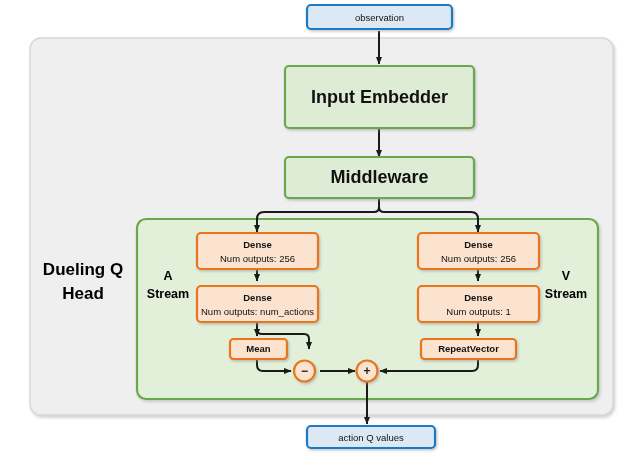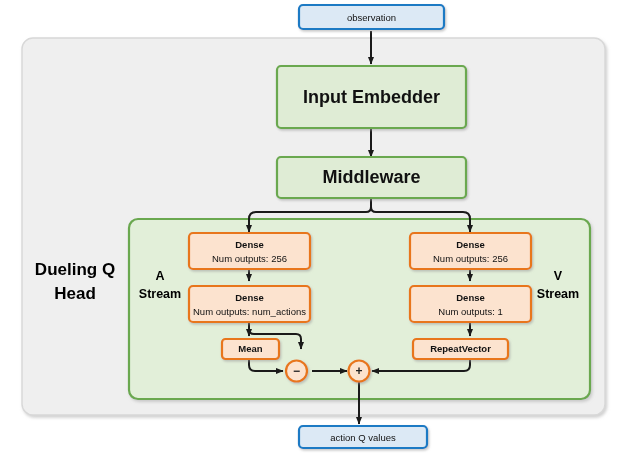--- a/index.html
+++ b/index.html
@@ -9,21 +9,21 @@
   }
   body {
     width: 627px;
     height: 460px;
     font-family: "Liberation Sans", sans-serif;
     overflow: hidden;
     position: relative;
   }
   #diagram-root {
     position: absolute;
-    left: 0;
+    left: 8px;
     top: 0;
     width: 505px;
     height: 460px;
   }
   svg { display: block; }
   .node-label {
     font-family: "Liberation Sans", sans-serif;
     text-anchor: middle;
     dominant-baseline: middle;
     fill: #111111;

